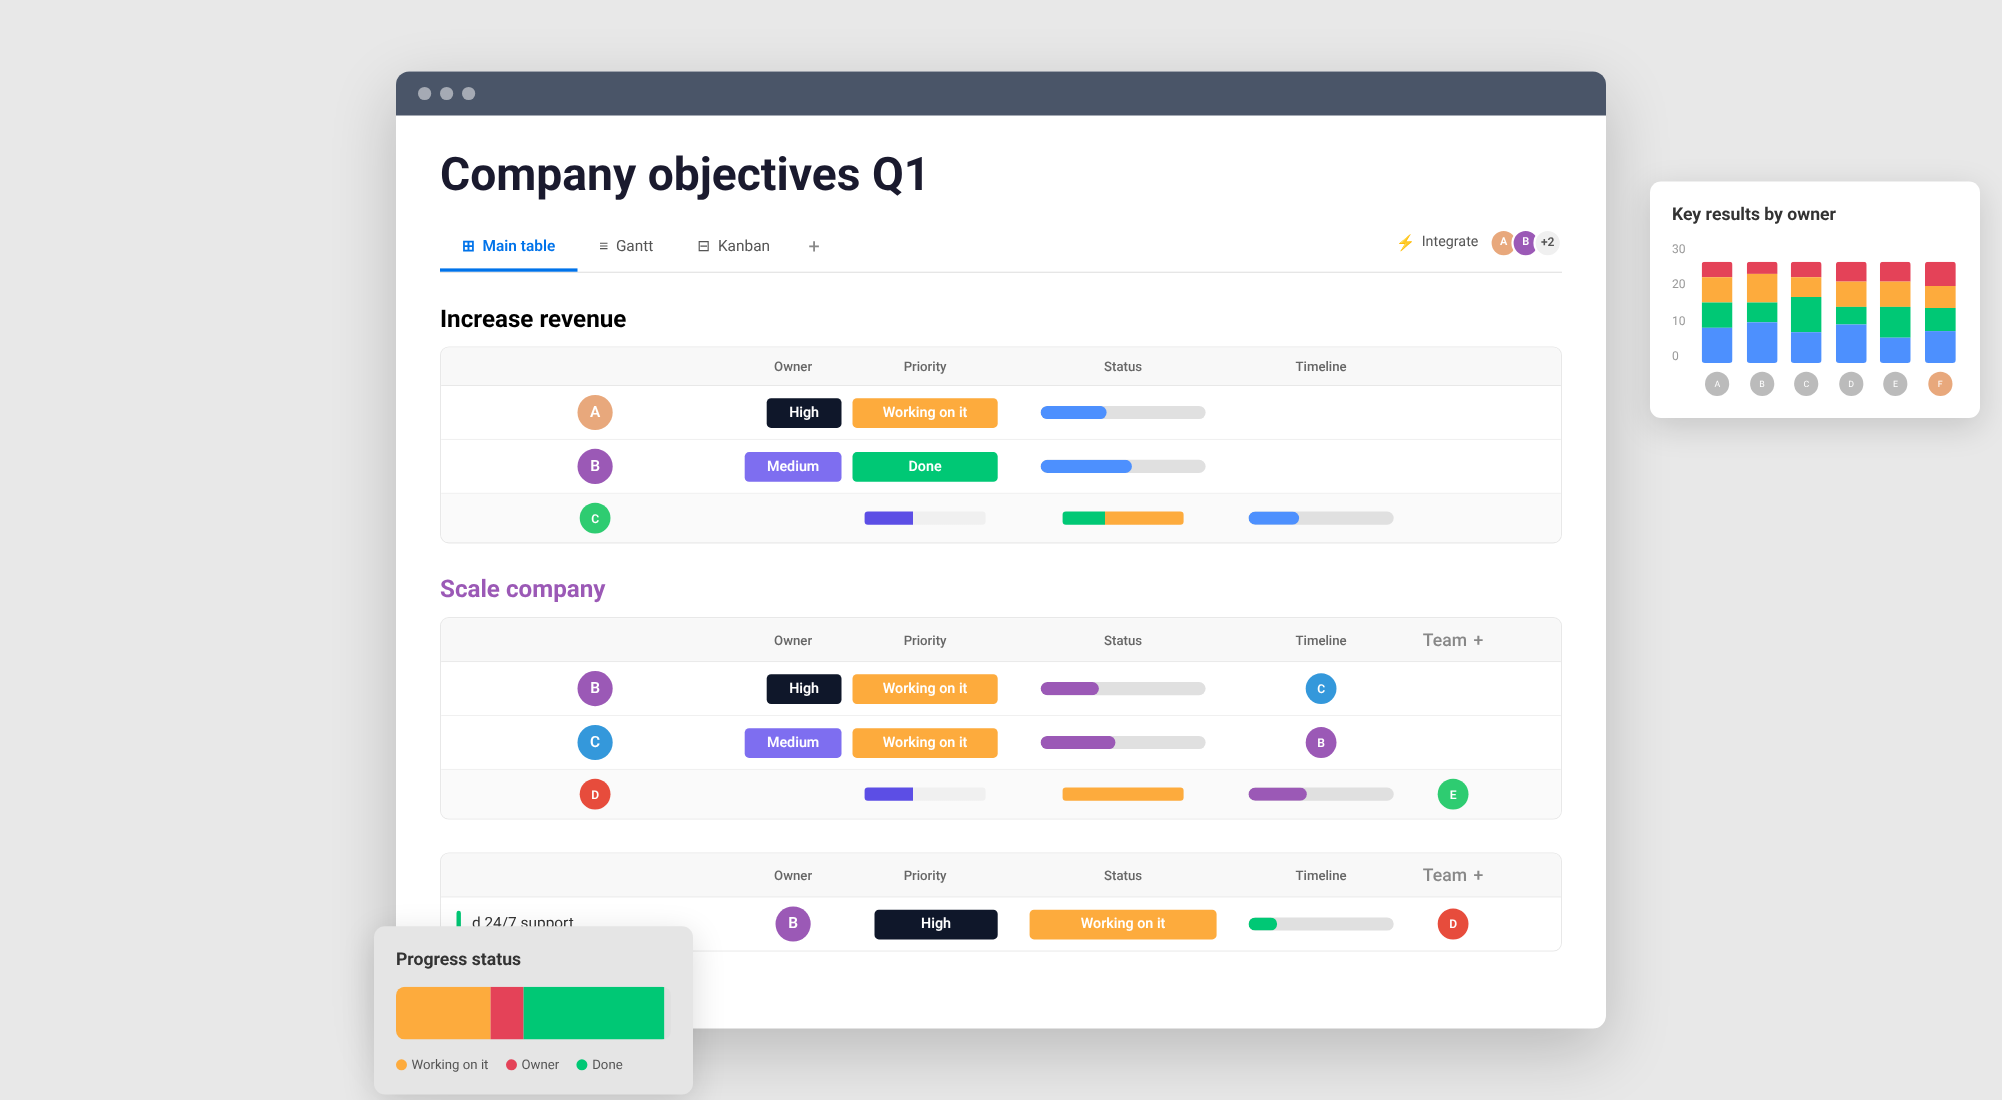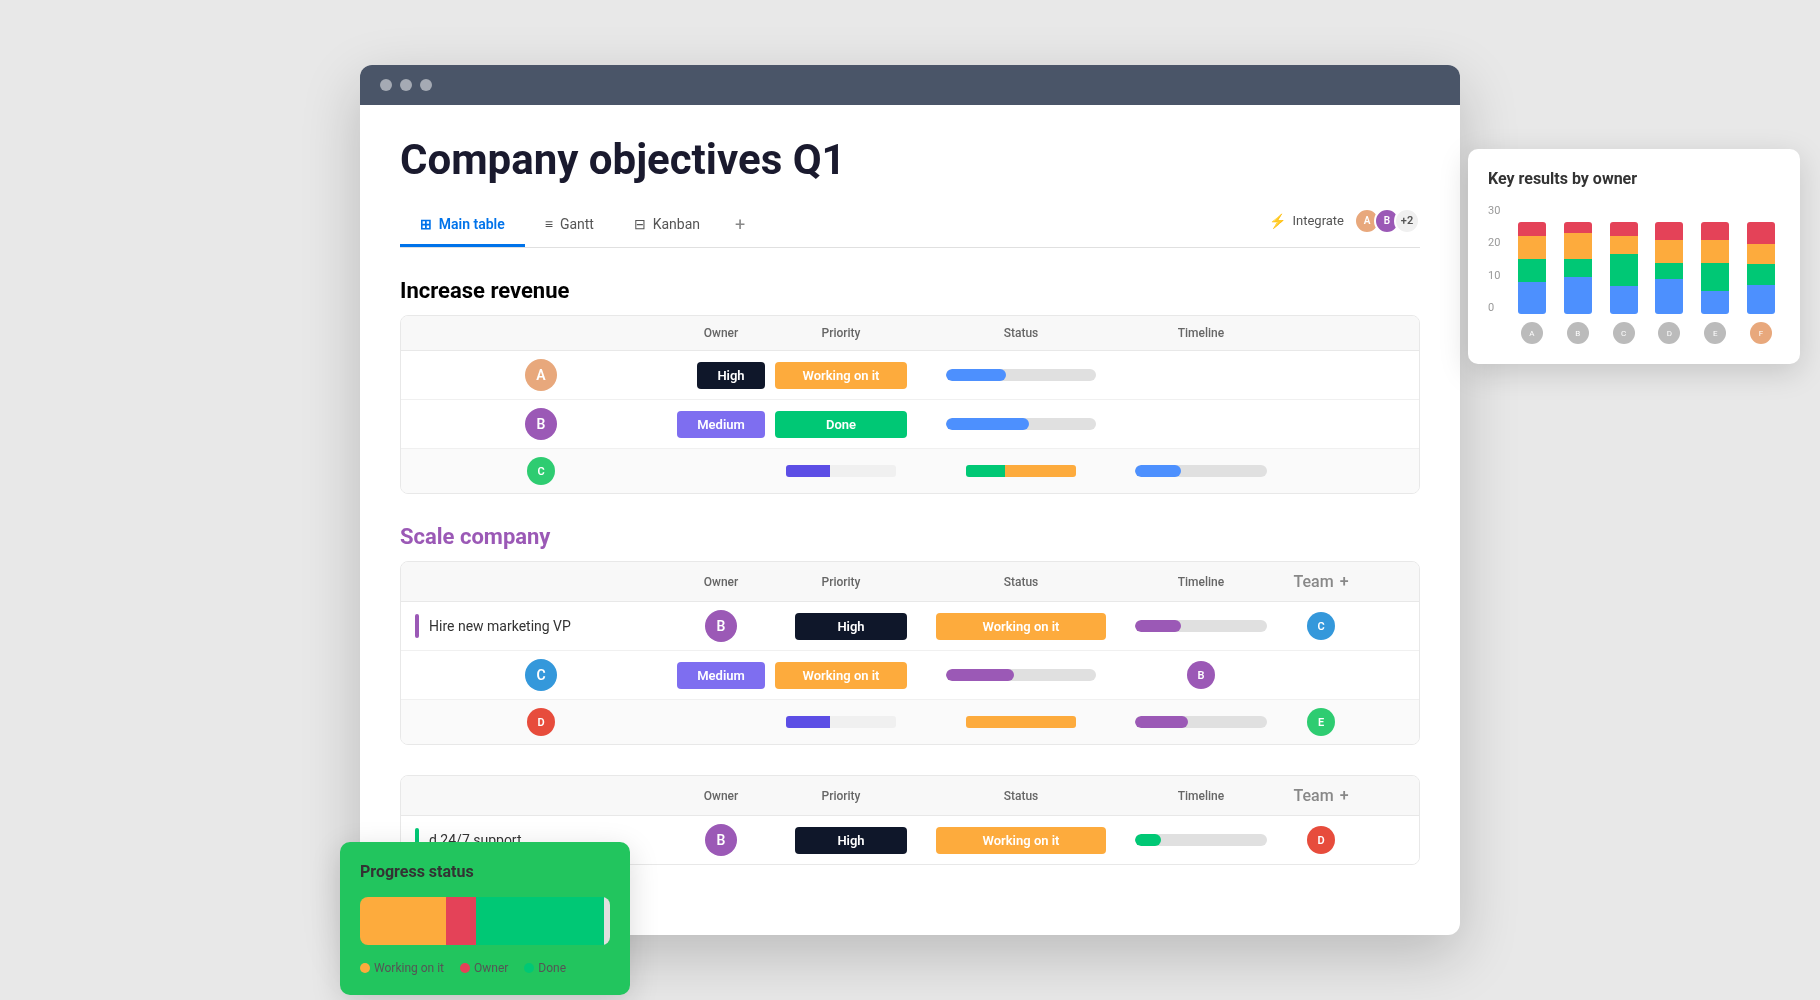--- a/index.html
+++ b/index.html
@@ -301,22 +301,22 @@
       justify-content: center;
       color: #888;
       font-size: 16px;
       cursor: pointer;
     }
 
     
     .key-results-panel {
       position: absolute;
       right: -340px;
-      top: 44px;
-      width: 332px;
+      top: 60px;
+      width: 300px;
       background: #fff;
       border-radius: 10px;
       box-shadow: 0 8px 30px rgba(0,0,0,0.15);
       padding: 20px;
       z-index: 10;
     }
 
     .panel-title {
       font-size: 16px;
       font-weight: 700;
@@ -352,21 +352,21 @@
       align-items: flex-end;
       gap: 8px;
     }
 
     
     .progress-widget {
       position: absolute;
       left: -20px;
       bottom: -60px;
       width: 290px;
-      background: #22c55e;
+      background: #e5e5e5;
       border-radius: 10px;
       box-shadow: 0 8px 30px rgba(0,0,0,0.15);
       padding: 20px;
       z-index: 10;
     }
 
     .progress-title {
       font-size: 16px;
       font-weight: 700;
       color: #333;
@@ -572,24 +572,20 @@
         <div class="table-header grid-6">
           <div class="th"></div>
           <div class="th">Owner</div>
           <div class="th">Priority</div>
           <div class="th">Status</div>
           <div class="th">Timeline</div>
           <div class="th add-col">Team <span style="margin-left:6px;cursor:pointer;">+</span></div>
         </div>
 
         <div class="table-row grid-6">
-          <div class="row-name">
-            <div class="row-left-bar purple"></div>
-            <span>Hire new marketing VP</span>
-          </div>
           <div class="cell">
             <div class="face face-2">B</div>
           </div>
           <div class="cell">
             <div class="priority-badge priority-high">High</div>
           </div>
           <div class="cell">
             <div class="status-badge status-working">Working on it</div>
           </div>
           <div class="cell">

